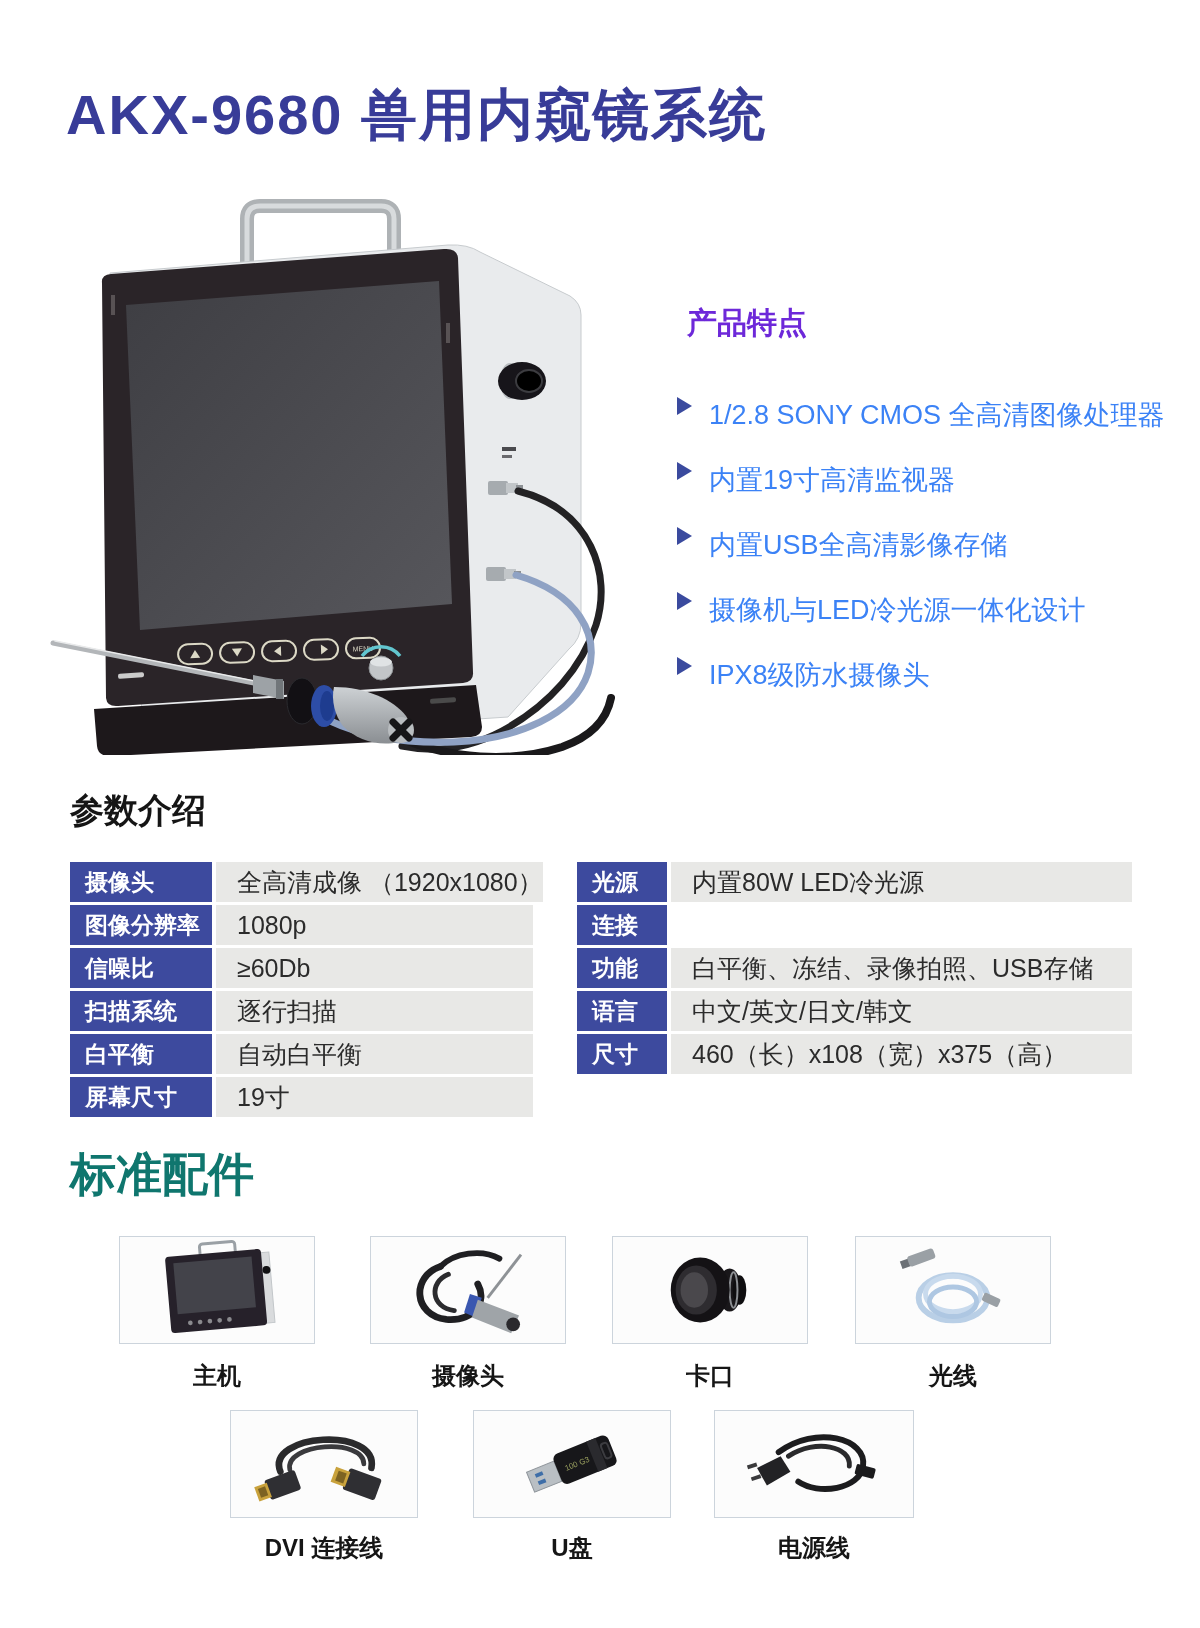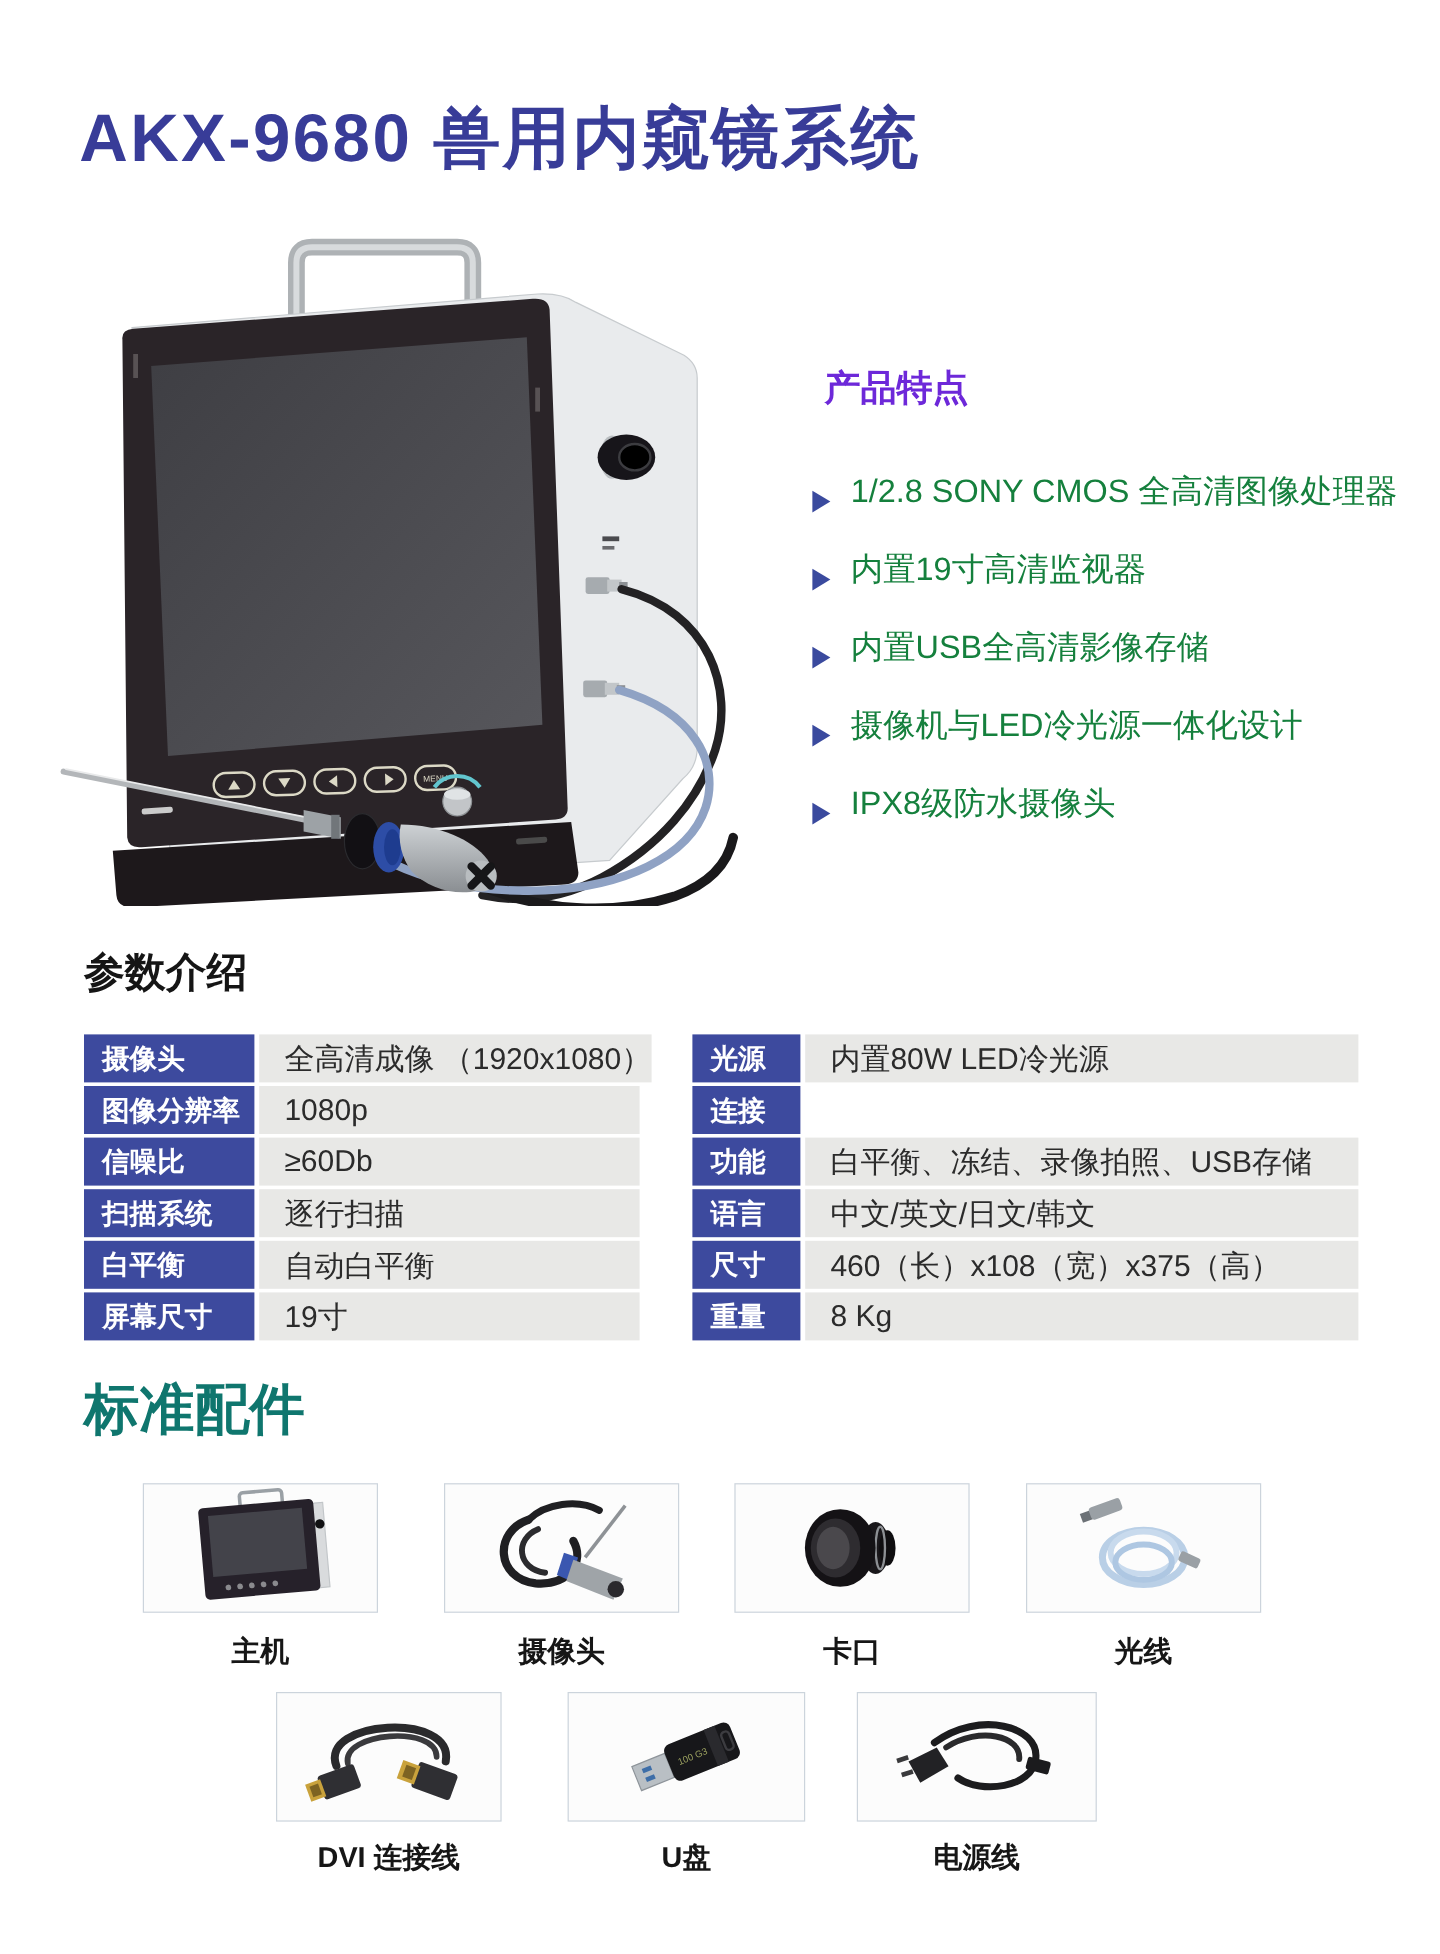--- a/index.html
+++ b/index.html
@@ -9,22 +9,22 @@
   }
   .abs{position:absolute;}
   .page-title{
     left:66px;top:78px;width:1000px;
     font-size:56px;font-weight:800;letter-spacing:2px;color:#383C98;
     white-space:nowrap;
   }
   
   .features-heading{left:675px;top:303px;font-size:30px;font-weight:800;color:#6d28d9;margin-left:12px;}
   .feature-list{left:677px;top:397px;width:480px;list-style:none;margin:0;padding:0;}
-  .feature-item{display:flex;align-items:flex-end;height:30px;margin-bottom:35px;
-    font-size:27px;font-weight:500;color:#15803d;white-space:nowrap;}
+  .feature-item{display:flex;align-items:flex-start;height:30px;margin-bottom:35px;
+    font-size:27px;font-weight:500;color:#3b82f6;white-space:nowrap;}
   .tri{width:0;height:0;border-left:15px solid #3A4A9E;border-top:9px solid transparent;
     border-bottom:9px solid transparent;margin-right:17px;flex:none;}
   
   .specs-heading{left:70px;top:788px;font-size:34px;font-weight:800;color:#151515;}
   .spec-col{position:absolute;top:862px;}
   .spec-col.left{left:70px;width:463px;}
   .spec-col.right{left:577px;width:555px;}
   .spec-row{display:flex;height:40px;margin-bottom:3px;}
   .spec-label{width:142px;flex:none;background:#3D4A9E;color:#ffffff;font-weight:700;
     font-size:23px;display:flex;align-items:center;padding-left:15px;box-sizing:border-box;
@@ -196,24 +196,20 @@
       <div class="spec-value">白平衡、冻结、录像拍照、USB存储</div>
     </div>
     <div class="spec-row">
       <div class="spec-label">语言</div>
       <div class="spec-value">中文/英文/日文/韩文</div>
     </div>
     <div class="spec-row">
       <div class="spec-label">尺寸</div>
       <div class="spec-value">460（长）x108（宽）x375（高）</div>
     </div>
-    <div class="spec-row">
-      <div class="spec-label">重量</div>
-      <div class="spec-value">8 Kg</div>
-    </div>
   </div>
 
   <div class="abs acc-heading">标准配件</div>
 
   <div class="acc-box" style="left:119px;top:1236px;width:196px;">
     <svg viewBox="0 0 196 108">
       <g transform="rotate(-5 98 54)">
         <rect x="84" y="6" width="36" height="14" rx="3" fill="none" stroke="#9aa0a5" stroke-width="3"></rect>
         <rect x="142" y="20" width="12" height="72" fill="#d9dbdd" stroke="#c2c6c9"></rect>
         <rect x="48" y="16" width="98" height="78" rx="4" fill="#26212a"></rect>

